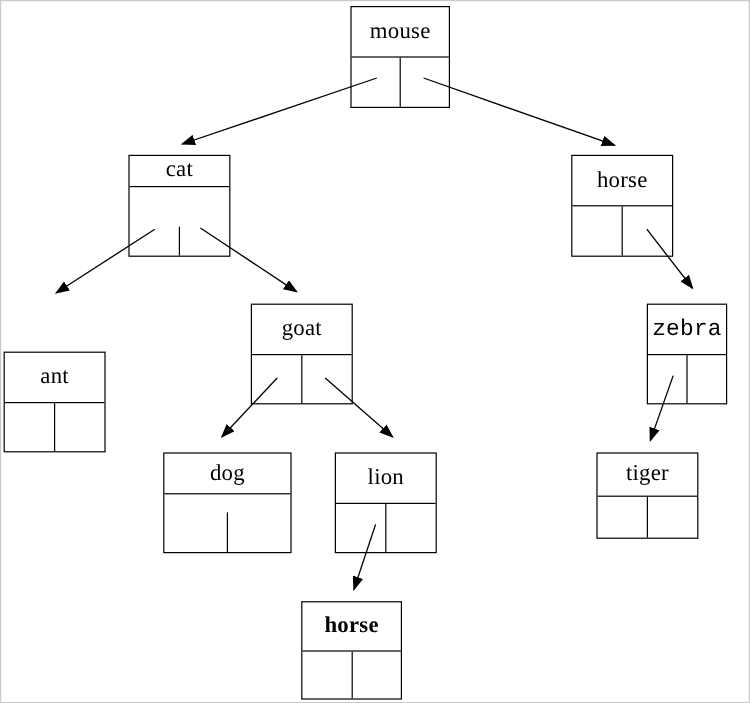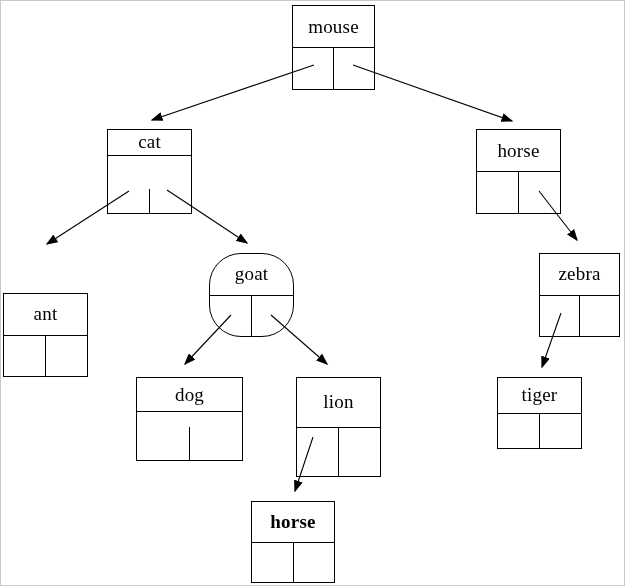--- a/index.html
+++ b/index.html
@@ -86,45 +86,45 @@
   </div>
 
   <div class="node" style="left:2px; top:252px; width:85px; height:84px;margin-top:40px;">
     <div class="node-label">ant</div>
     <div class="node-cells">
       <div class="cell left"></div>
       <div class="cell right"></div>
     </div>
   </div>
 
-  <div class="node" style="left:208px; top:252px; width:85px; height:84px;border-radius:32px;">
+  <div class="node" style="left:208px; top:252px; width:85px; height:84px;">
     <div class="node-label">goat</div>
     <div class="node-cells">
       <div class="cell left"></div>
       <div class="cell right"></div>
     </div>
   </div>
 
-  <div class="node" style="left:538px; top:252px; width:81px; height:84px;">
+  <div class="node" style="left:538px; top:252px; width:67px; height:84px;font-family:Liberation Mono, monospace;">
     <div class="node-label">zebra</div>
     <div class="node-cells">
       <div class="cell left"></div>
       <div class="cell right"></div>
     </div>
   </div>
 
   <div class="node" style="left:135px; top:376px; width:107px; height:84px;gap:15px;">
     <div class="node-label">dog</div>
     <div class="node-cells">
       <div class="cell left"></div>
       <div class="cell right"></div>
     </div>
   </div>
 
-  <div class="node" style="left:295px; top:376px; width:85px; height:100px;">
+  <div class="node" style="left:278px; top:376px; width:85px; height:84px;">
     <div class="node-label">lion</div>
     <div class="node-cells">
       <div class="cell left"></div>
       <div class="cell right"></div>
     </div>
   </div>
 
   <div class="node" style="left:496px; top:376px; width:85px; height:72px;justify-content:space-between;">
     <div class="node-label">tiger</div>
     <div class="node-cells">

